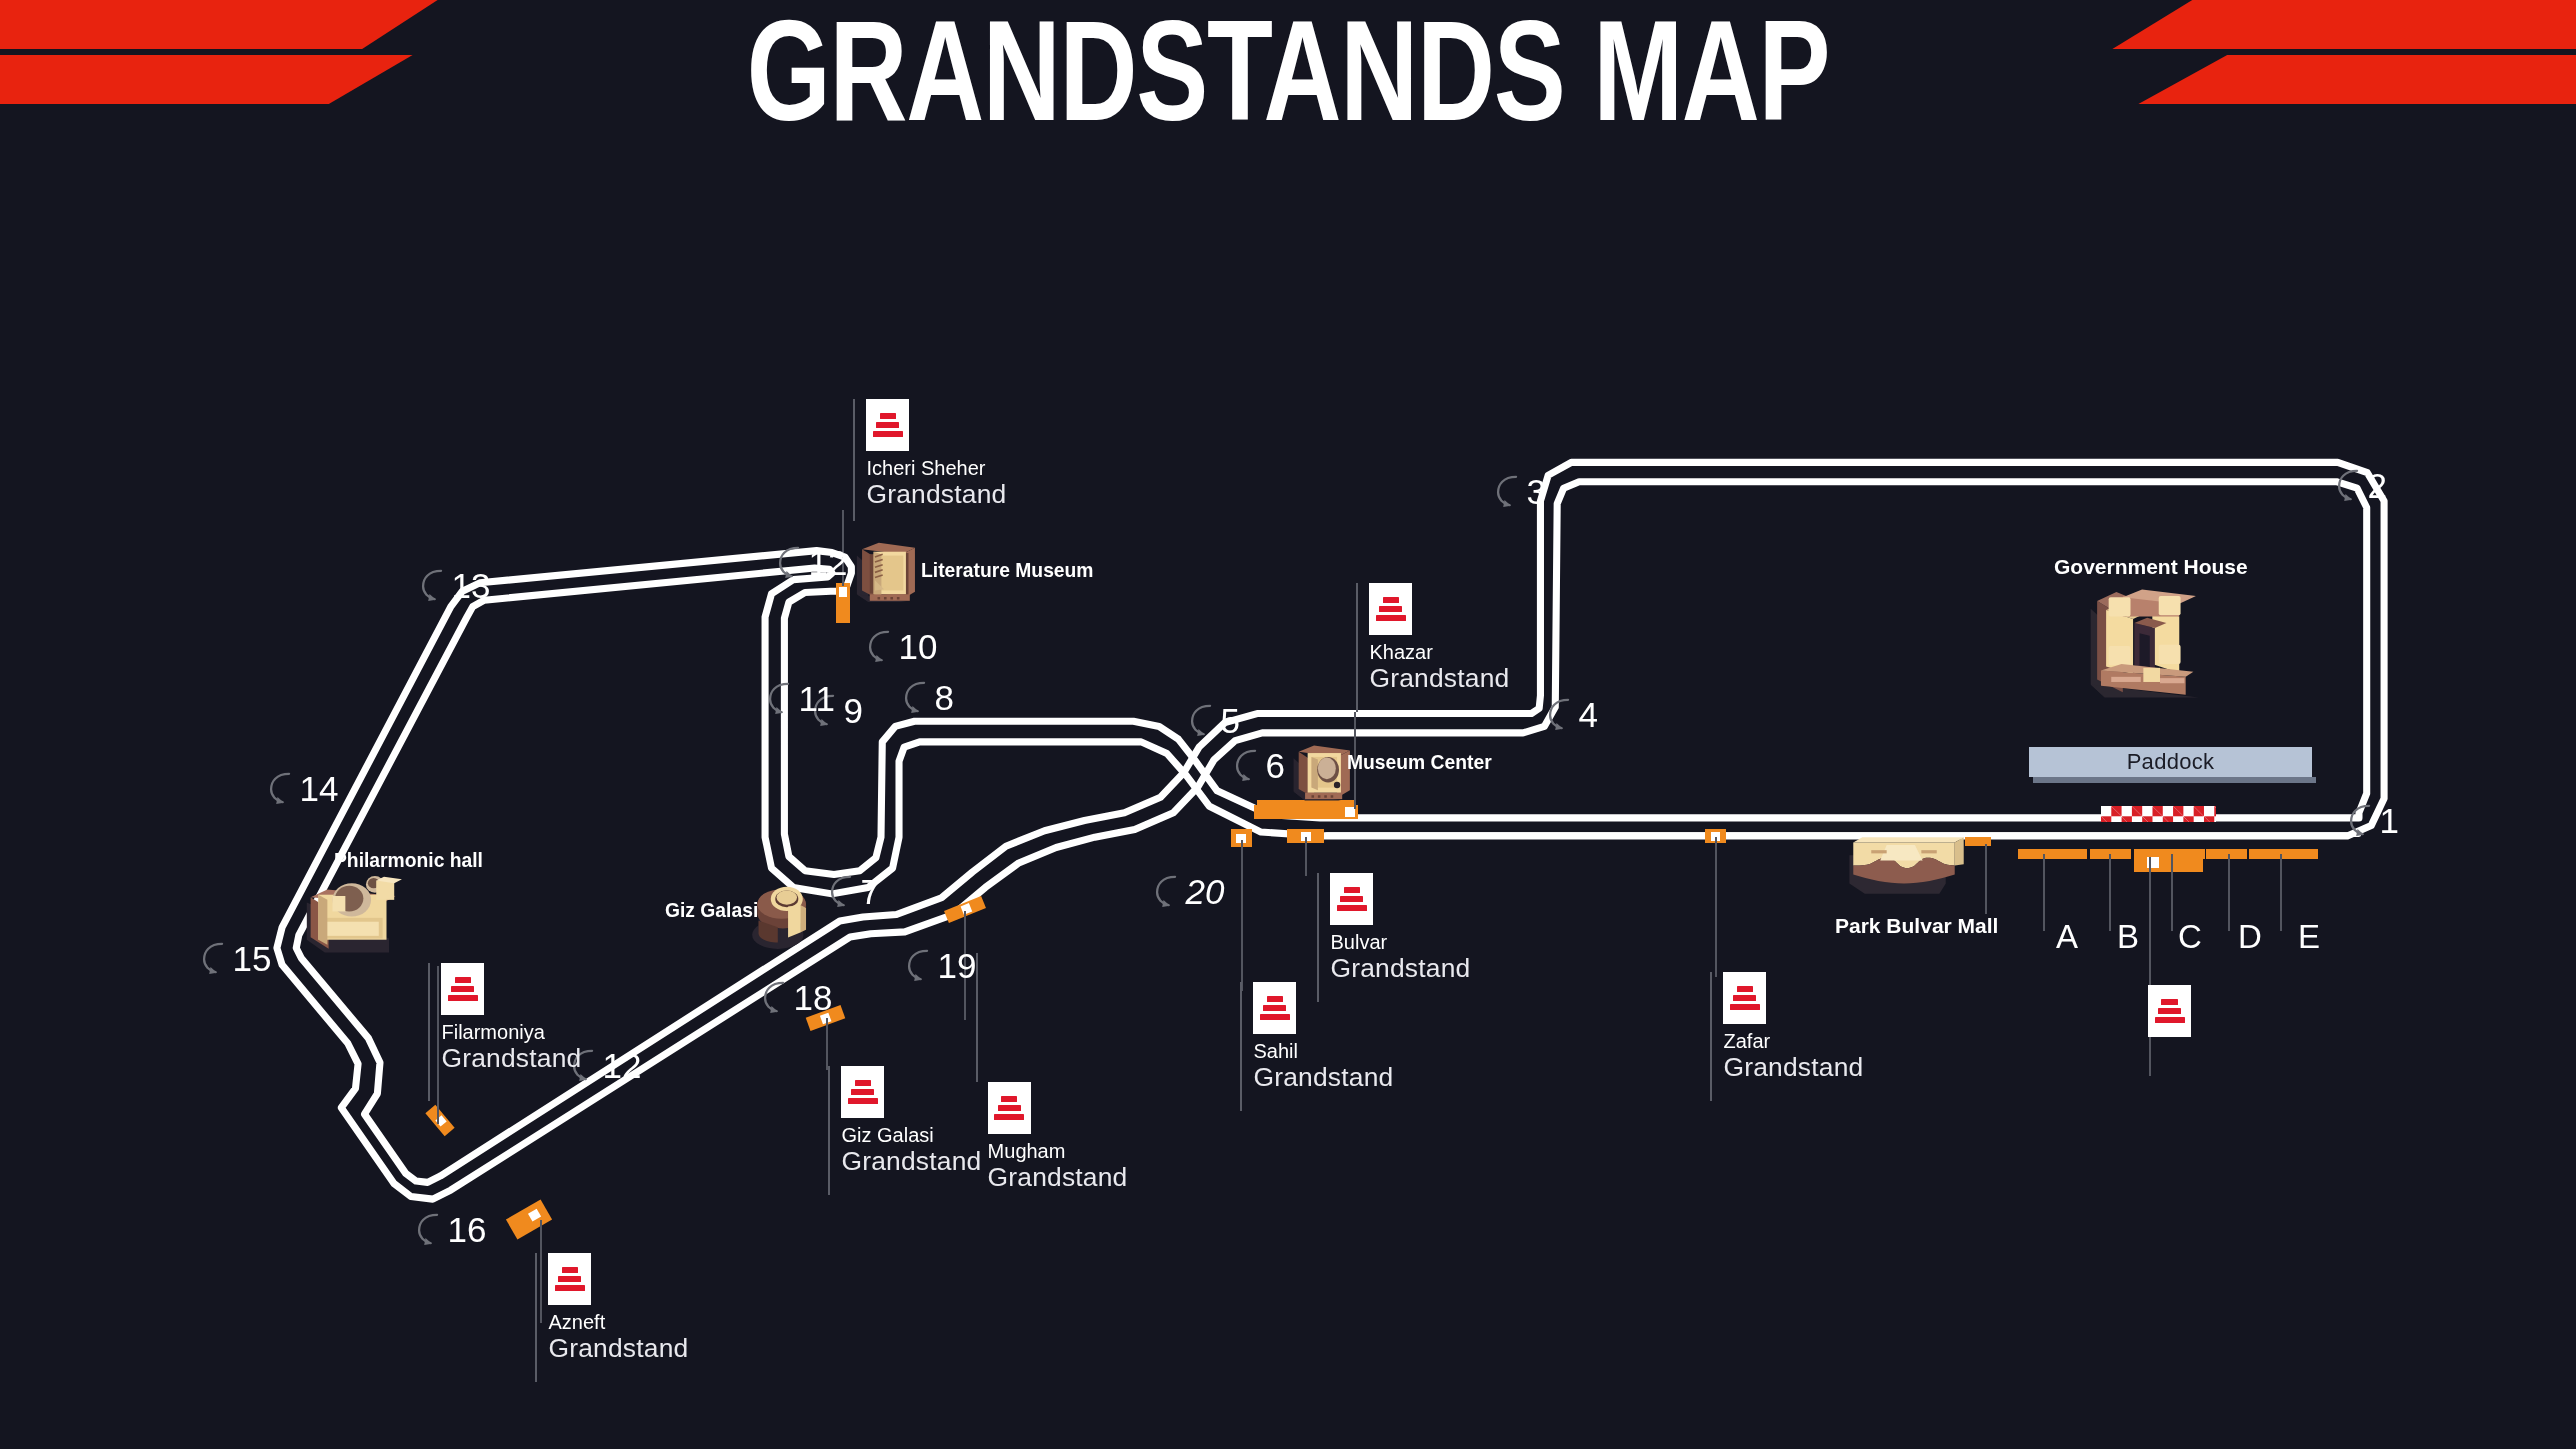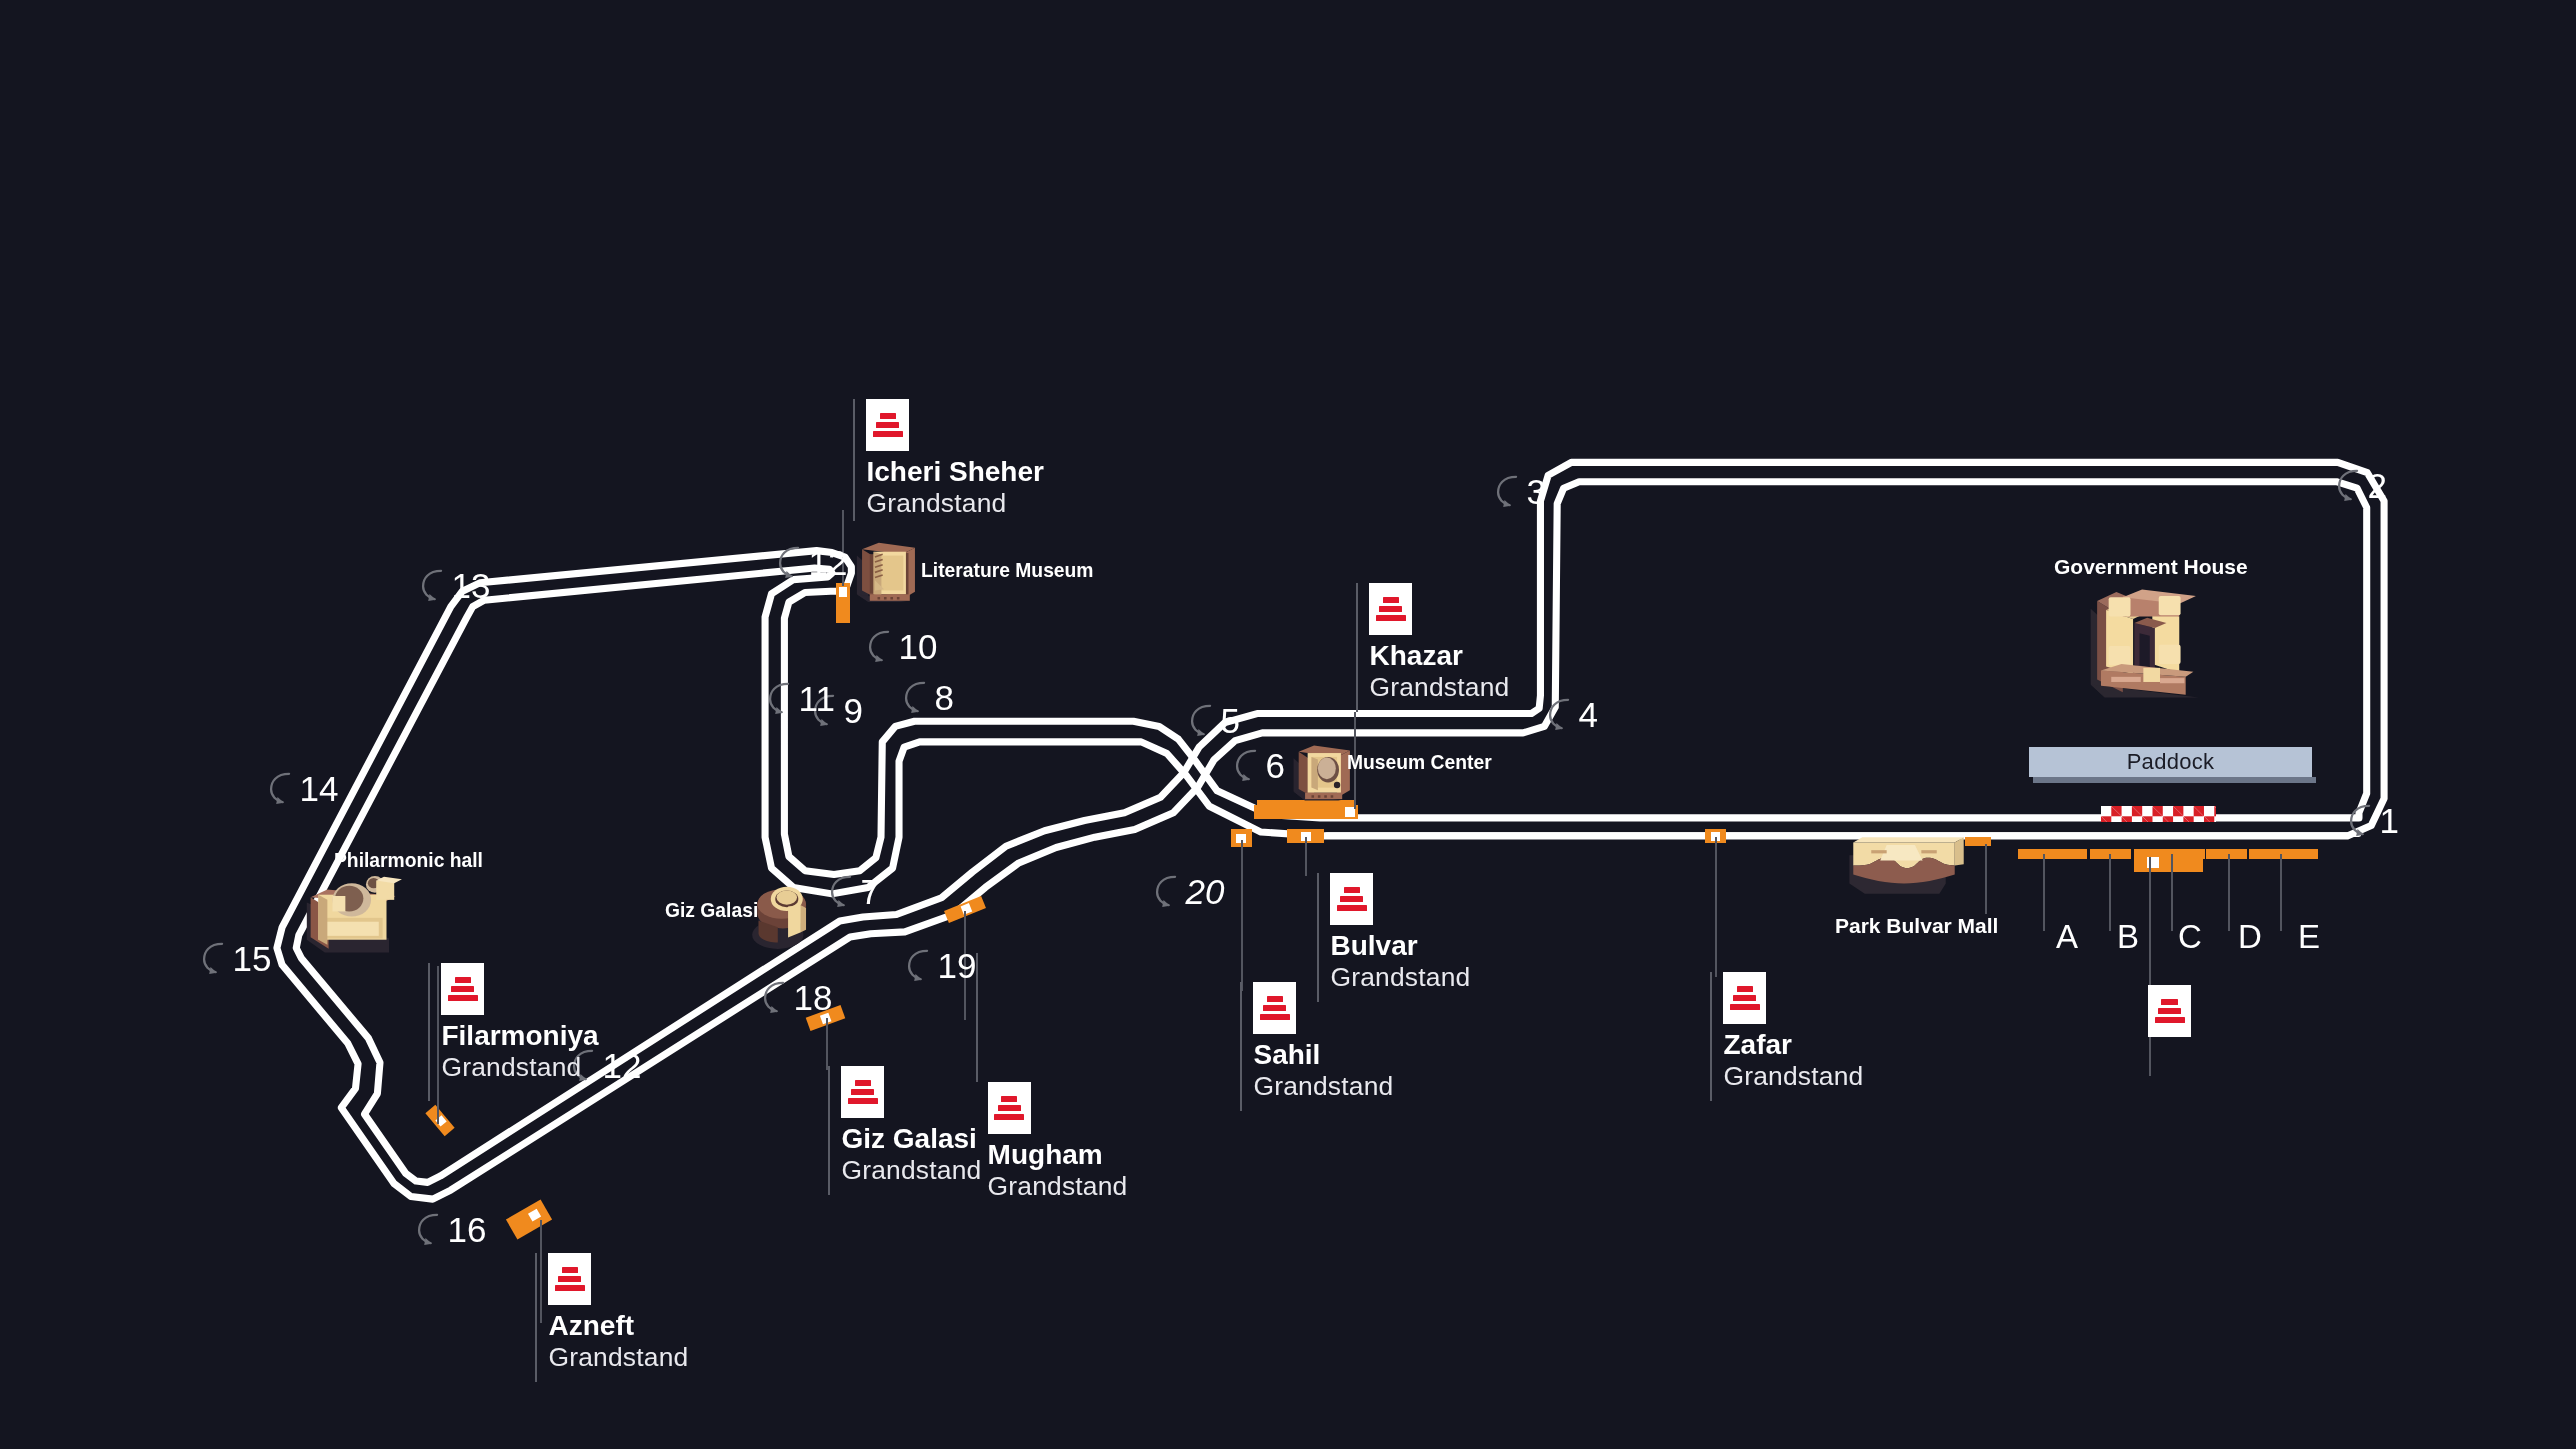--- a/index.html
+++ b/index.html
@@ -53,21 +53,21 @@
   
   .gs-label{position:absolute;display:flex;align-items:flex-start;}
   .gs-rule{width:1.9px;background:#5a5c66;flex:0 0 auto;align-self:stretch;}
   .gs-body{padding-left:11.6px;}
   .gs-icon{width:43px;height:52px;background:#ffffff;display:flex;
      flex-direction:column;justify-content:center;align-items:center;gap:3.2px;}
   .gs-icon i{display:block;background:#e0172b;border-radius:0.6px;}
   .gs-icon i.s1{width:16.7px;height:5.8px;}
   .gs-icon i.s2{width:23px;height:5.8px;}
   .gs-icon i.s3{width:30px;height:5.8px;}
-  .gs-name{color:#ffffff;font-size:28px;font-weight:bold;line-height:1.1;
+  .gs-name{color:#ffffff;font-size:20px;font-weight:normal;line-height:1.1;
      margin-top:6.4px;white-space:nowrap;}
   .gs-sub{color:#e9e9ee;font-size:26.4px;font-weight:300;line-height:1.15;
      white-space:nowrap;letter-spacing:0.2px;}
 
   
   .poi{position:absolute;}
   .poi-name{color:#ffffff;font-size:19.3px;font-weight:bold;white-space:nowrap;}
   .poi-name.big{font-size:21px;}
 
   
@@ -92,20 +92,31 @@
       linear-gradient(45deg,#d81f26 25%,transparent 25%,transparent 75%,#d81f26 75%);
     background-size:20.6px 20.6px;
     background-position:0 0,10.3px 10.3px;
     background-color:#ffffff;}
 </style>
 </head>
 <body>
 
 <div id="stage">
 
+  <div class="header">
+    <div class="stripes stripes-left">
+      <div class="bar bar1"></div>
+        <div class="bar bar2"></div>
+    </div>
+    <div class="stripes stripes-right">
+      <div class="bar bar1"></div>
+        <div class="bar bar2"></div>
+    </div>
+    <div class="map-title">GRANDSTANDS MAP</div>
+  </div>
 
   <svg id="trackSvg" viewBox="0 0 4000 2250">
     <defs>
       <style>
         .trk{fill:none;stroke:#ffffff;stroke-width:11;stroke-linejoin:round;stroke-linecap:round;}
       </style>
     </defs>
 
     <path class="trk" d="
       M 3663 1270

